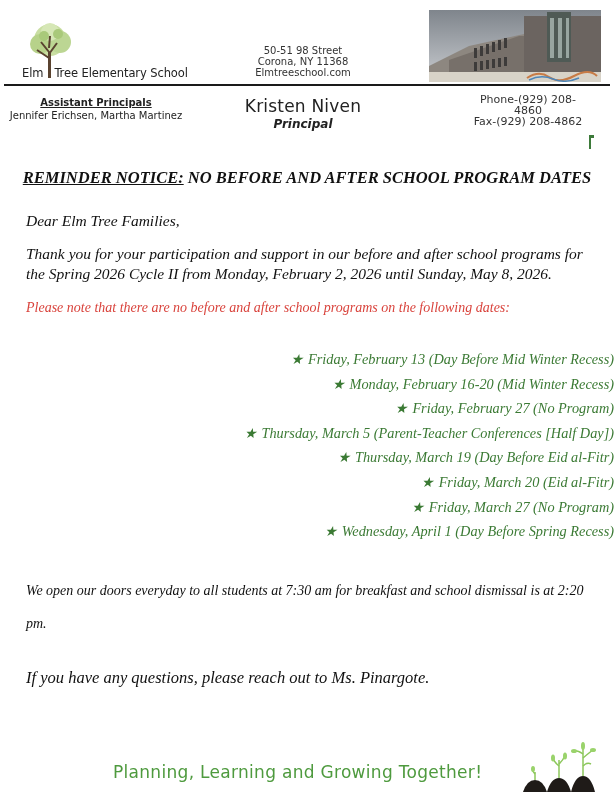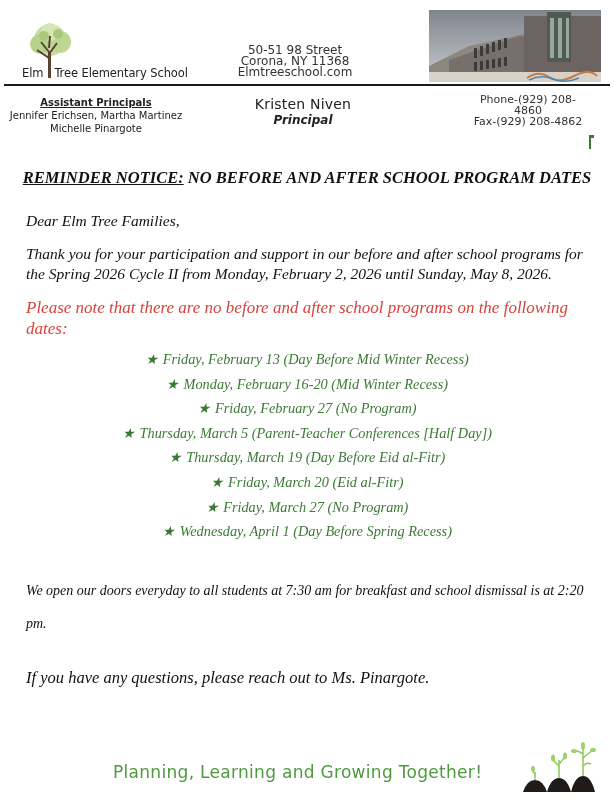--- a/index.html
+++ b/index.html
@@ -4,41 +4,41 @@
   <style>
     html, body { margin: 0; padding: 0; background: #ffffff; }
     body { width: 614px; height: 800px; position: relative; overflow: hidden; color: #111; }
     .sans { font-family: "DejaVu Sans", sans-serif; }
     .serif { font-family: "Liberation Serif", serif; font-style: italic; }
 
     
     #logo { position: absolute; left: 20px; top: 22px; width: 60px; height: 56px; }
     #school-name { position: absolute; left: 22px; top: 66px; font-size: 11.5px; color: #222; white-space: nowrap; letter-spacing: -0.1px; }
     #school-name .gap { display: inline-block; width: 11px; }
-    #address { position: absolute; left: 220px; top: 45px; width: 150px; text-align: center; font-size: 12px; line-height: 11px; color: #333; }
+    #address { position: absolute; left: 228px; top: 45px; width: 150px; text-align: center; font-size: 10px; line-height: 11px; color: #333; }
     #photo { position: absolute; left: 429px; top: 10px; width: 172px; height: 72px; overflow: hidden; }
     #header-rule { position: absolute; left: 4px; right: 4px; top: 84px; height: 0; border-top: 2.2px solid #1a1a1a; }
 
     #ap-block { position: absolute; left: 6px; top: 96px; width: 180px; text-align: center; font-size: 10px; line-height: 13px; color: #222; }
     #ap-title { font-weight: bold; text-decoration: underline; font-size: 10px; }
     #principal-block { position: absolute; left: 228px; top: 96px; width: 150px; text-align: center; }
-    #principal-name { font-size: 14px; color: #222; letter-spacing: 0.2px; }
+    #principal-name { font-size: 17px; color: #222; letter-spacing: 0.2px; }
     #principal-role { font-size: 12px; font-weight: bold; font-style: italic; color: #222; margin-top: 1px; }
     #contact { position: absolute; left: 468px; top: 94px; width: 120px; text-align: center; font-size: 11px; line-height: 11px; color: #333; }
     #green-mark { position: absolute; left: 588px; top: 135px; width: 6px; height: 14px; }
 
     
     #notice-title { position: absolute; left: 20px; right: 20px; top: 169px; text-align: center; font-size: 16.5px; font-weight: bold; line-height: 18px; }
     #notice-title .u { text-decoration: underline; }
     #salutation { position: absolute; left: 26px; top: 212px; font-size: 15.5px; }
     #intro { position: absolute; left: 26px; top: 244px; width: 570px; font-size: 15.5px; line-height: 20px; }
-    #alert { position: absolute; left: 26px; top: 297px; width: 575px; font-size: 17px; line-height: 21px; color: #d9433c; }
+    #alert { position: absolute; left: 26px; top: 297px; width: 575px; font-size: 14px; line-height: 21px; color: #d9433c; }
 
     #dates { position: absolute; left: 0; width: 614px; top: 347px; list-style: none; margin: 0; padding: 0; }
-    #dates li { text-align: center; color: #3b7a34; font-size: 14.3px; height: 24.6px; line-height: 24.6px; white-space: nowrap; }
+    #dates li { text-align: right; color: #3b7a34; font-size: 14.3px; height: 24.6px; line-height: 24.6px; white-space: nowrap; }
     #dates .star { display: inline-block; margin-right: 5px; font-size: 14px; }
 
     #hours { position: absolute; left: 26px; top: 574px; width: 575px; font-size: 14px; line-height: 33px; }
     #questions { position: absolute; left: 26px; top: 668px; font-size: 16.5px; }
 
     
     #slogan { position: absolute; left: 113px; top: 762px; font-size: 17px; color: #4e9a3e; letter-spacing: 0.3px; font-family: "DejaVu Sans", sans-serif; }
     #seedlings { position: absolute; left: 521px; top: 742px; width: 80px; height: 50px; }
   </style>
 </head>
@@ -94,21 +94,20 @@
   <rect x="0" y="62" width="172" height="10" fill="#d8d3c8"></rect>
   <path d="M98 68 Q110 60 120 67 T145 66 T168 66" stroke="#c77b46" stroke-width="2" fill="none"></path>
   <path d="M100 70 Q112 64 124 69 T150 68" stroke="#4f86b8" stroke-width="1.5" fill="none"></path>
 </svg>
 
 <div id="header-rule"></div>
 
 <div id="ap-block" class="sans">
   <div id="ap-title">Assistant Principals</div>
   <div>Jennifer Erichsen, Martha Martinez</div>
-  <div>Michelle Pinargote</div>
 </div>
 
 <div id="principal-block" class="sans">
   <div id="principal-name">Kristen Niven</div>
   <div id="principal-role">Principal</div>
 </div>
 
 <div id="contact" class="sans">
   <div>Phone-(929) 208-4860</div>
   <div>Fax-(929) 208-4862</div>

